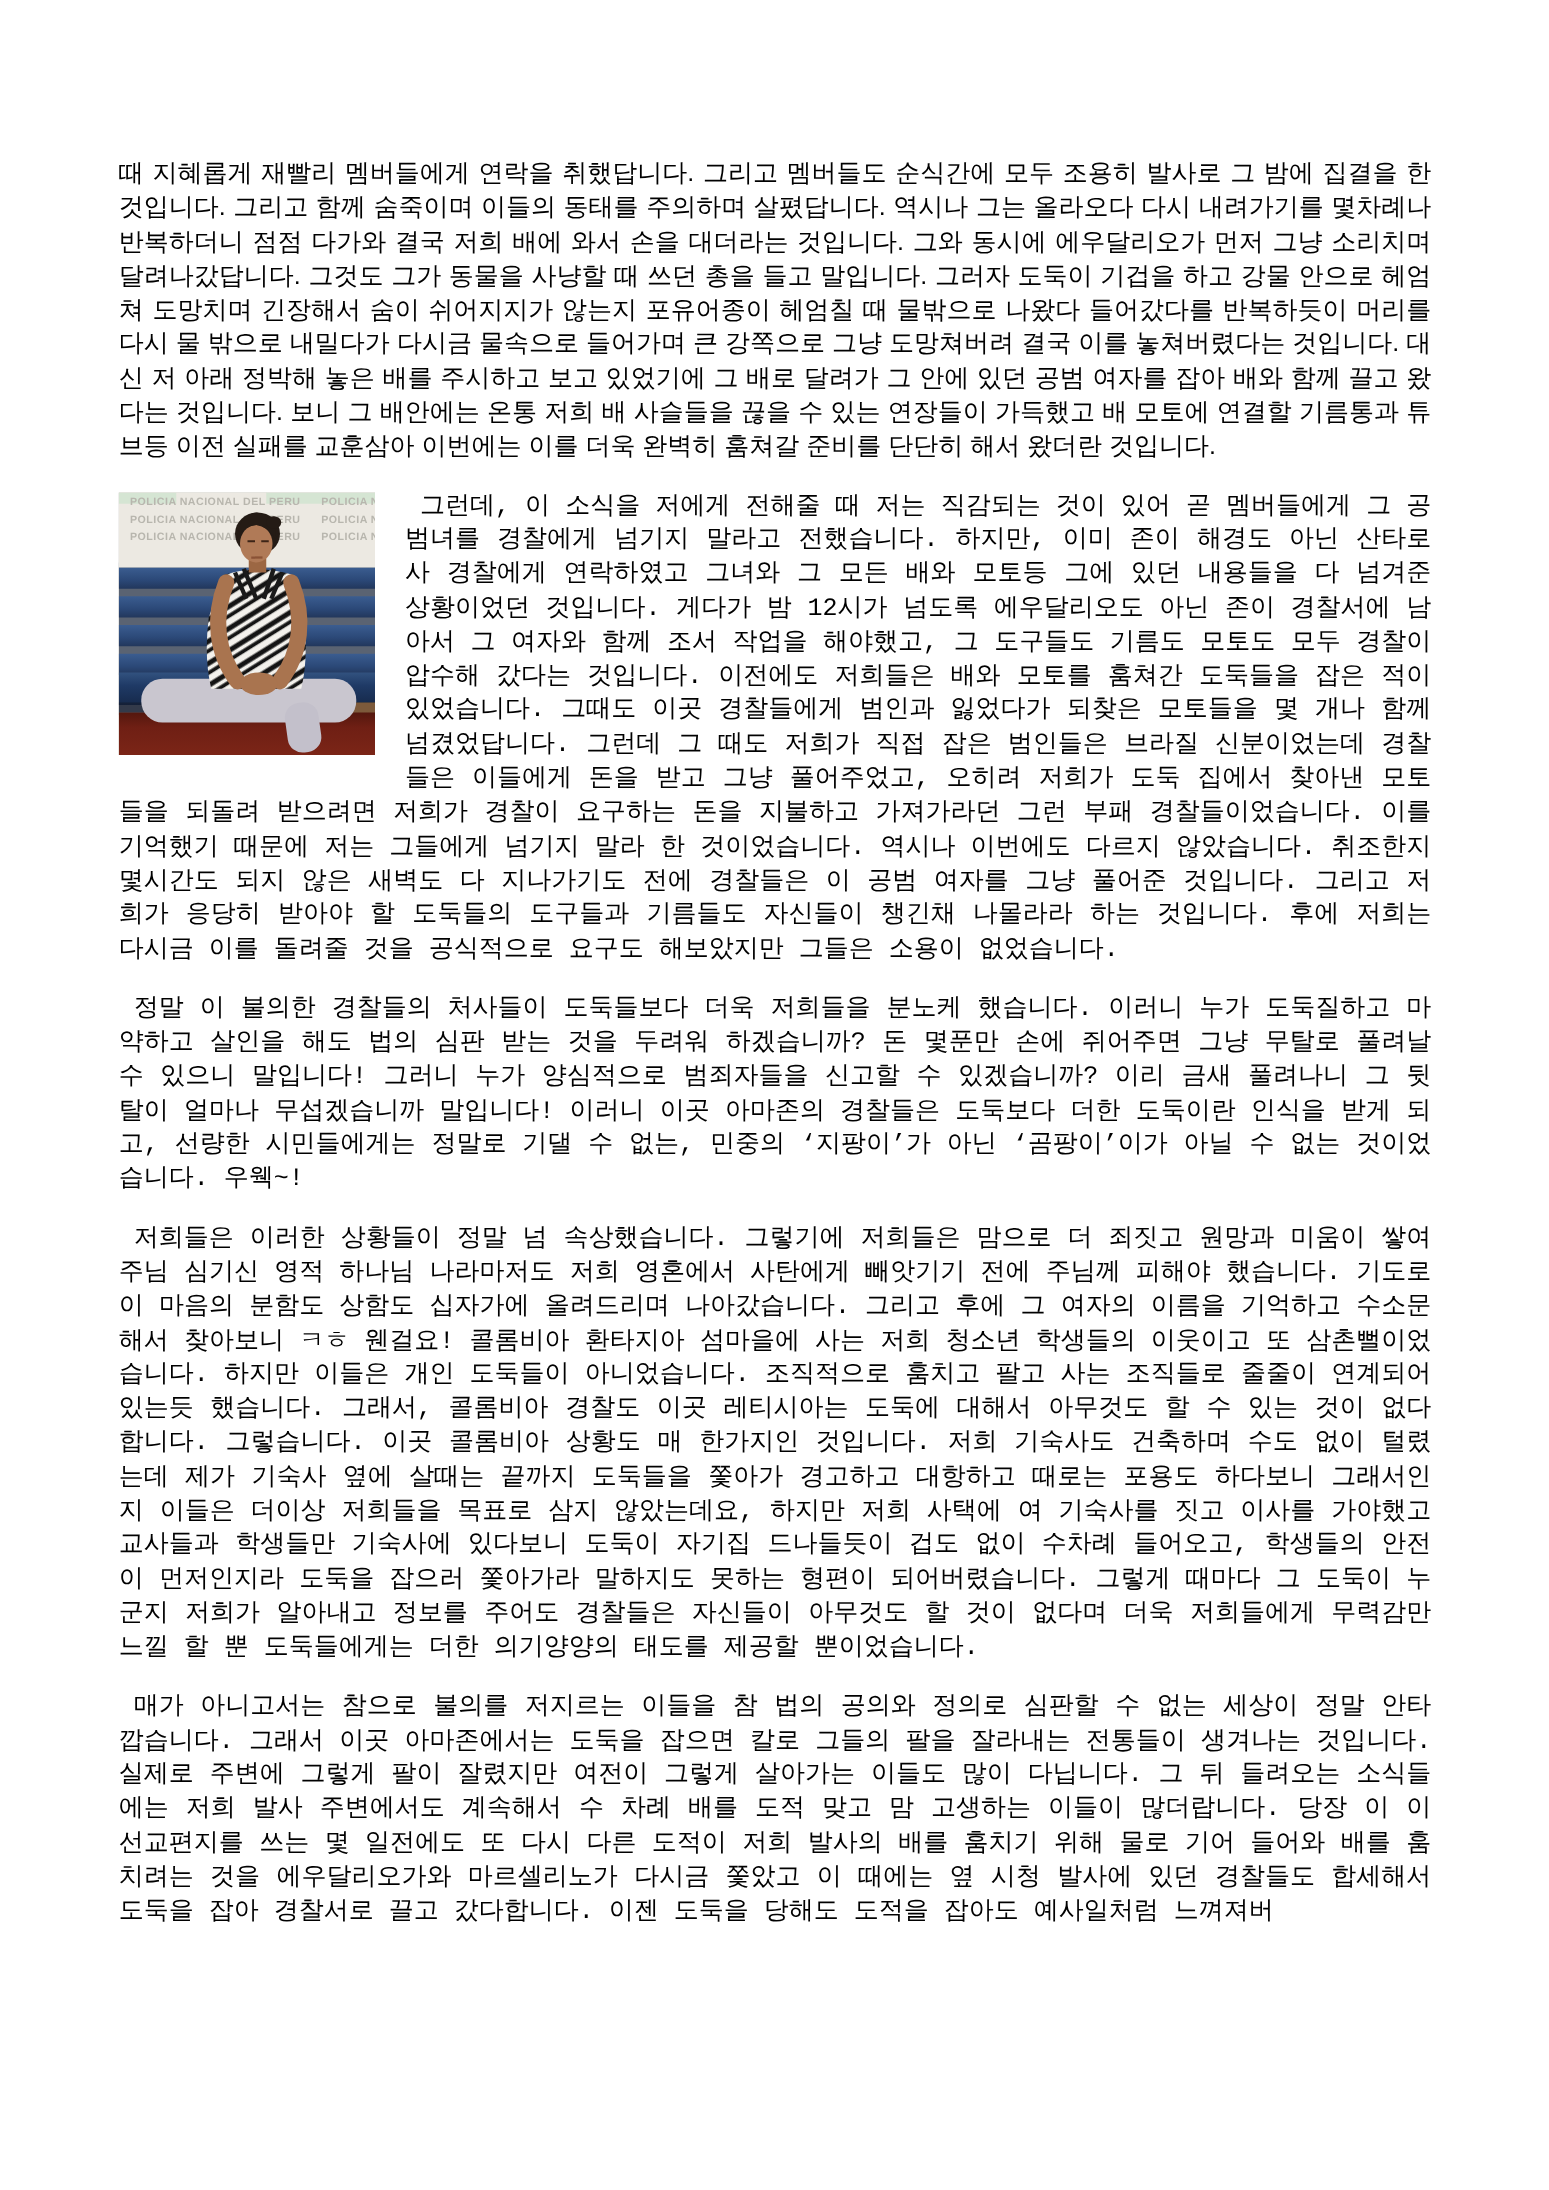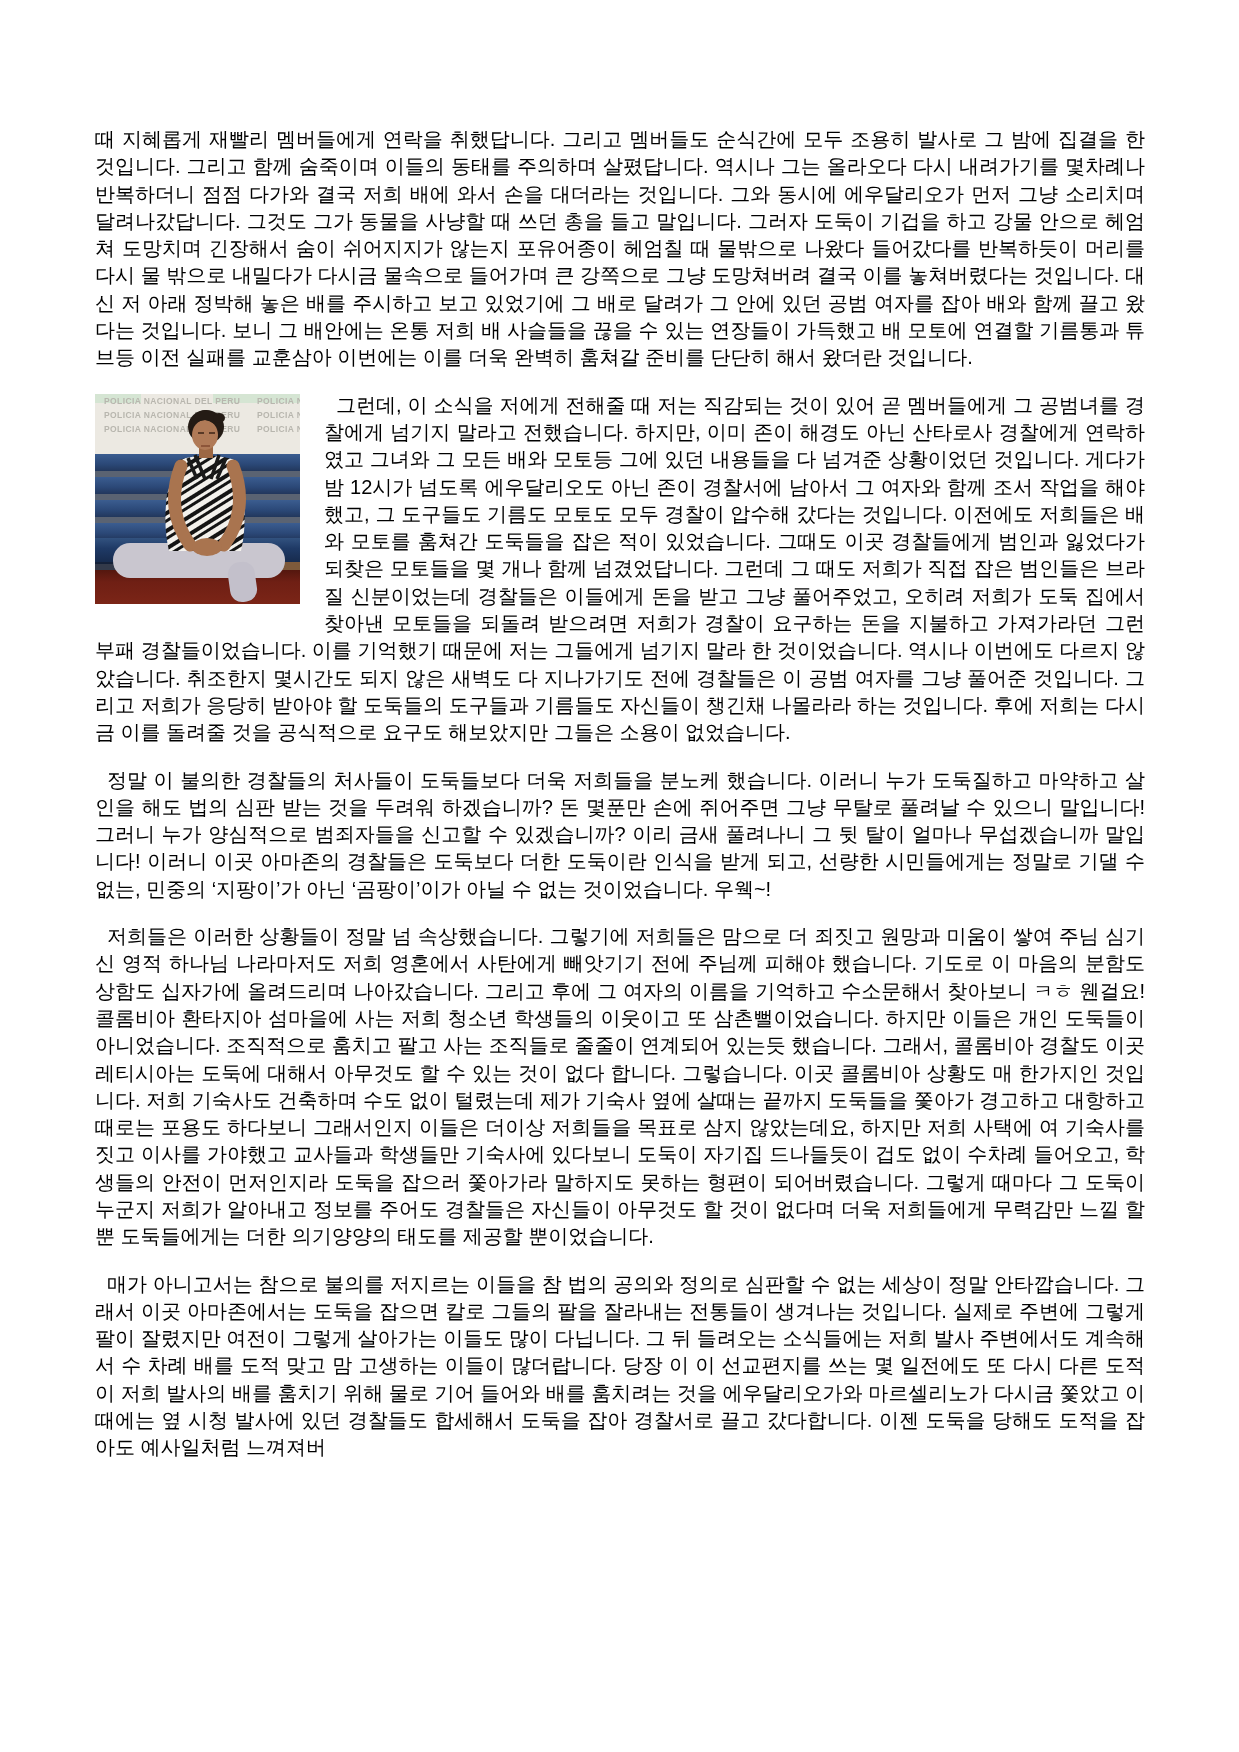--- a/index.html
+++ b/index.html
@@ -18,21 +18,21 @@
     width:1050px;
     color:#000;
   }
   .content p{
     margin:0 0 20px 0;
     font-size:20px;
     line-height:27.3px;
     text-align:justify;
     letter-spacing:0px;
   }
-  .ind{ text-indent:12px; }
+  .ind{ text-indent:12px;font-family:Liberation Mono, monospace; }
   
   figure.photo{
     position:relative;
     float:left;
     width:205px;
     height:210px;
     margin:2px 24px 8px 0;
     padding:0;
     overflow:hidden;
     background:#c9c7c0;

